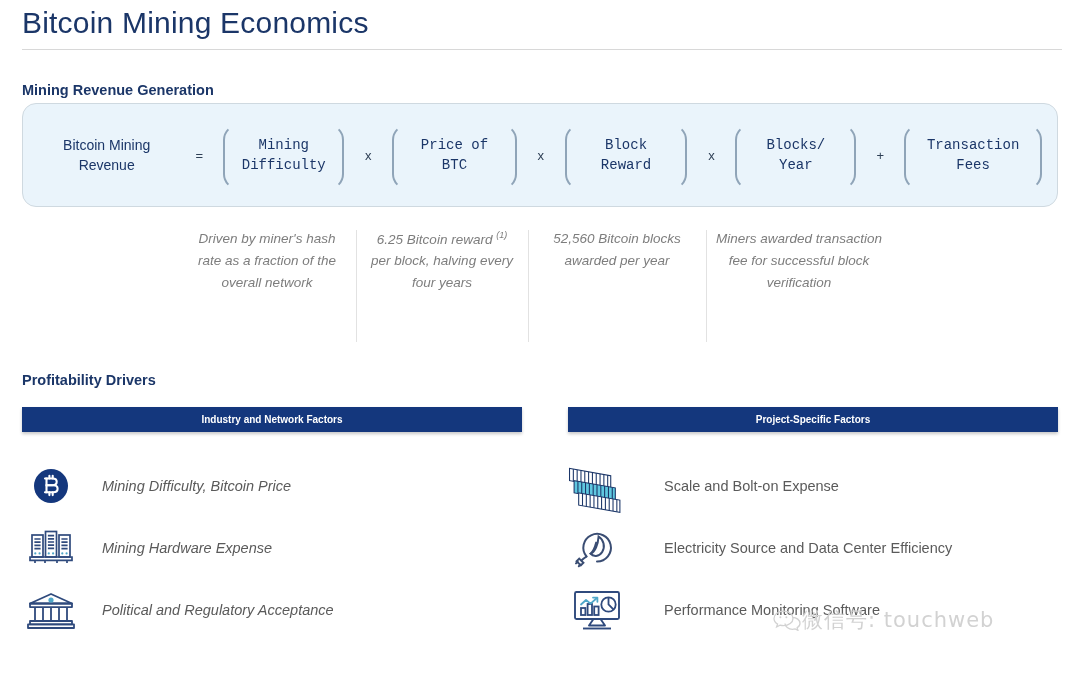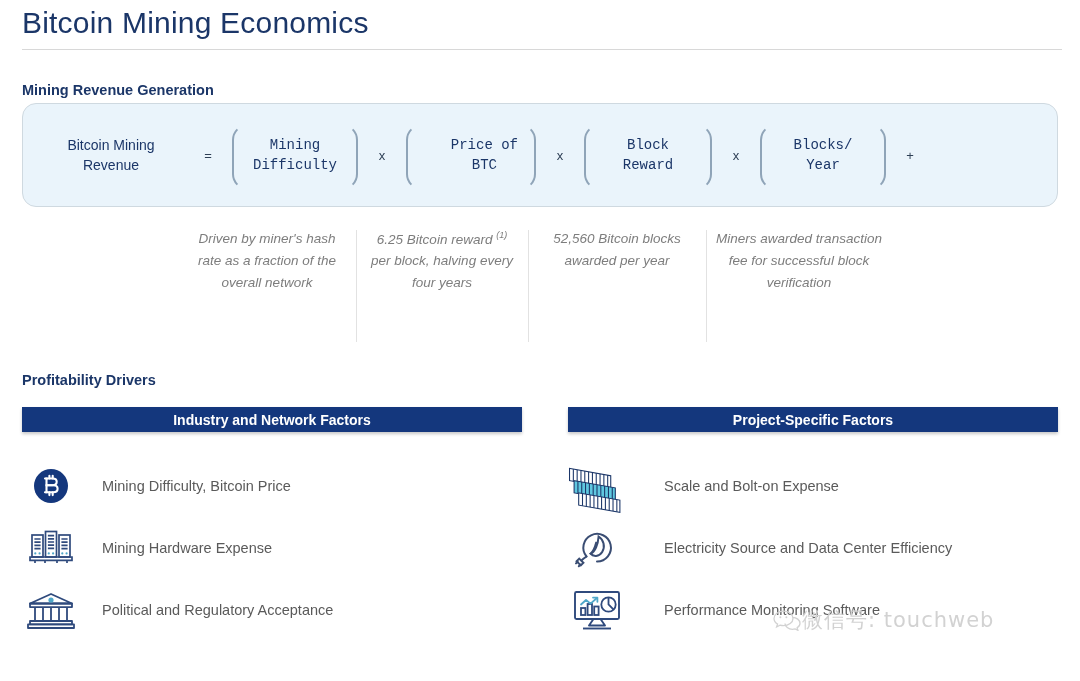--- a/index.html
+++ b/index.html
@@ -50,21 +50,21 @@
   }
   .paren:before,.paren:after{
     content:"";position:absolute;top:0;width:14px;height:62px;
     border:2px solid #8fa4b8;border-radius:50%/50%;
   }
   .paren:before{left:2px;border-right:none;border-top-color:transparent;border-bottom-color:transparent;
     border-left-width:2px;border-radius:28px 0 0 28px;}
   .paren:after{right:2px;border-left:none;border-top-color:transparent;border-bottom-color:transparent;
     border-right-width:2px;border-radius:0 28px 28px 0;}
   .p1{width:90px;}
-  .p2{width:94px;justify-content:flex-end;}
+  .p2{width:94px;}
   .p3{width:92px;}
   .p4{width:90px;}
   .p5{width:108px;}
 
   
   .captions{
     position:absolute;left:22px;top:228px;width:1036px;height:116px;
     display:flex;
   }
   .cap{
@@ -78,41 +78,41 @@
   }
   .c1{width:178px;margin-left:156px;}
   .c2{width:160px;}
   .c3{width:172px;}
   .c4{width:178px;}
   .c5{width:186px;}
 
   
   .banner{
     position:absolute;height:25px;background:#14377d;color:#fff;
-    font-size:14px;font-weight:bold;display:flex;align-items:center;
+    font-size:10px;font-weight:bold;display:flex;align-items:center;
     justify-content:center;box-shadow:0 2px 3px rgba(0,0,0,.22);
   }
   .banner-left{left:22px;top:407px;width:500px;}
   .banner-right{left:568px;top:407px;width:490px;}
 
   
   .drivers{position:absolute;top:455px;left:0;width:1080px;height:226px;}
   .col{position:absolute;top:0;}
   .col-left{left:22px;width:520px;}
   .col-right{left:568px;width:512px;}
   .drow{
     display:flex;align-items:center;height:62px;
   }
   .ico{
     width:58px;flex:none;display:flex;align-items:center;justify-content:center;
   }
   .dlabel{
     font-size:14.5px;color:#5a5a5a;padding-left:6px;
   }
-  .col-left .dlabel{padding-left:22px;}
+  .col-left .dlabel{padding-left:22px;font-style:italic;}
   .col-right .dlabel{padding-left:38px;}
 
   
   .watermark{
     position:absolute;left:772px;top:606px;
     display:flex;align-items:center;
     color:#d2d2d2;font-size:21px;letter-spacing:1px;
     font-family:"DejaVu Sans",sans-serif;
   }
   .wm-bubble{width:30px;height:22px;flex:none;}
@@ -150,20 +150,24 @@
 Reward</span>
     </div>
     <div class="f-op">x</div>
 
     <div class="paren p4">
       <span class="f-term">Blocks/
 Year</span>
     </div>
     <div class="f-op">+</div>
 
+    <div class="paren p5">
+      <span class="f-term">Transaction
+Fees</span>
+    </div>
   </div>
 
   <div class="captions">
     <div class="cap c1">Driven by miner's hash rate as a fraction of the overall network</div>
     <div class="cap c3">6.25 Bitcoin reward <sup style="font-size: 9px;">(1)</sup> per block, halving every four years</div>
     <div class="cap c4">52,560 Bitcoin blocks awarded per year</div>
     <div class="cap c5">Miners awarded transaction fee for successful block verification</div>
   </div>
 
   <div class="section-label sec-profit">Profitability Drivers</div>

